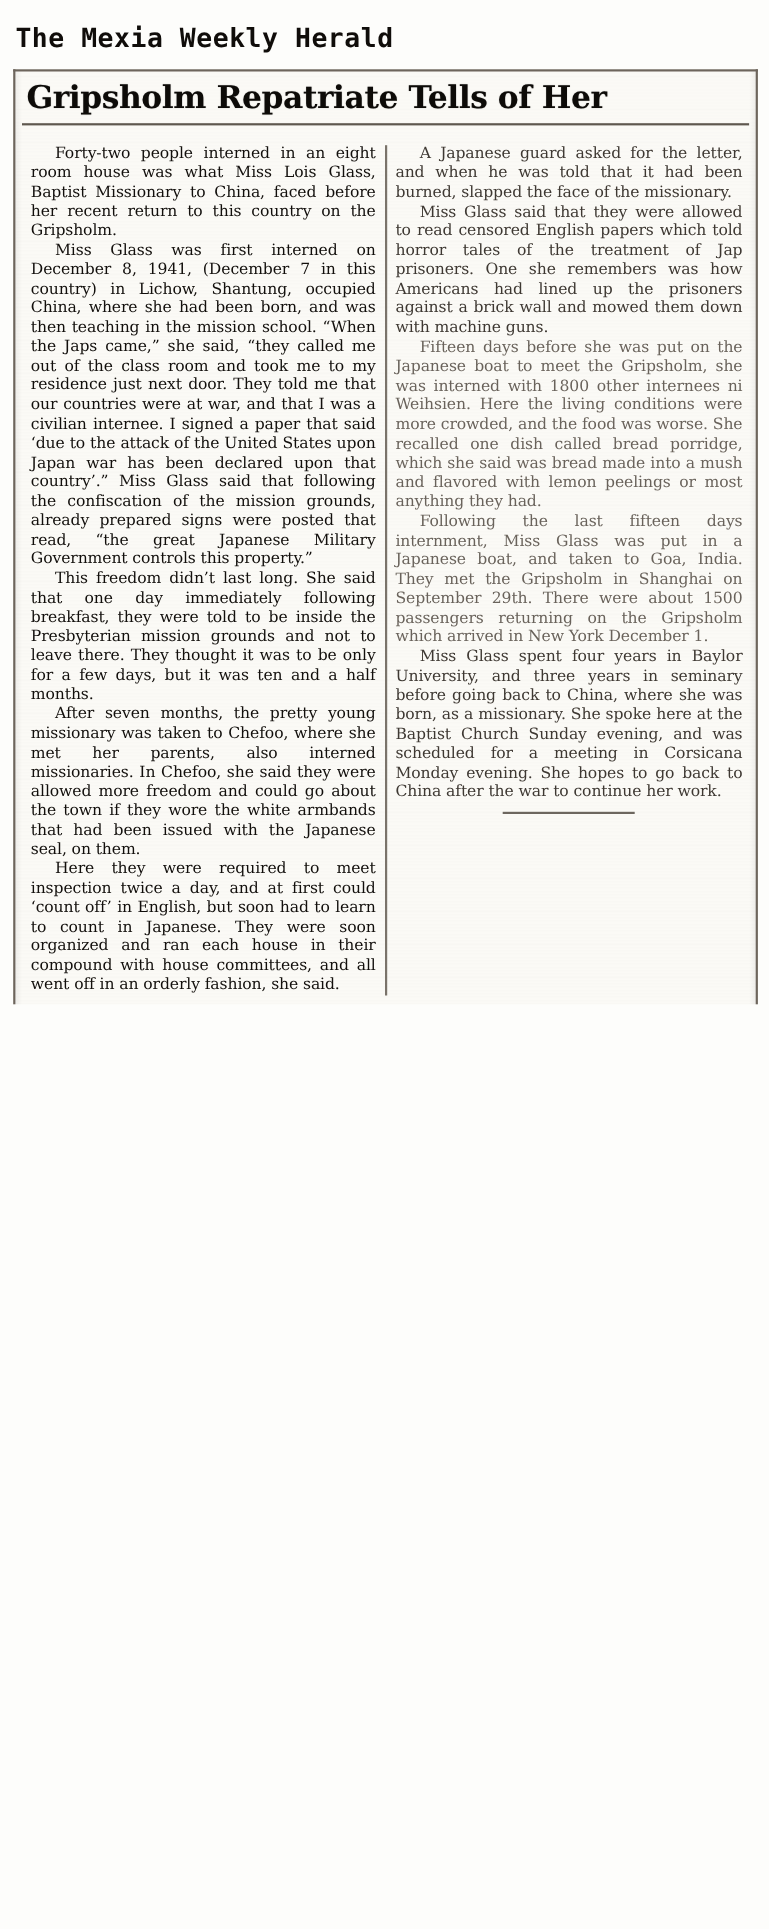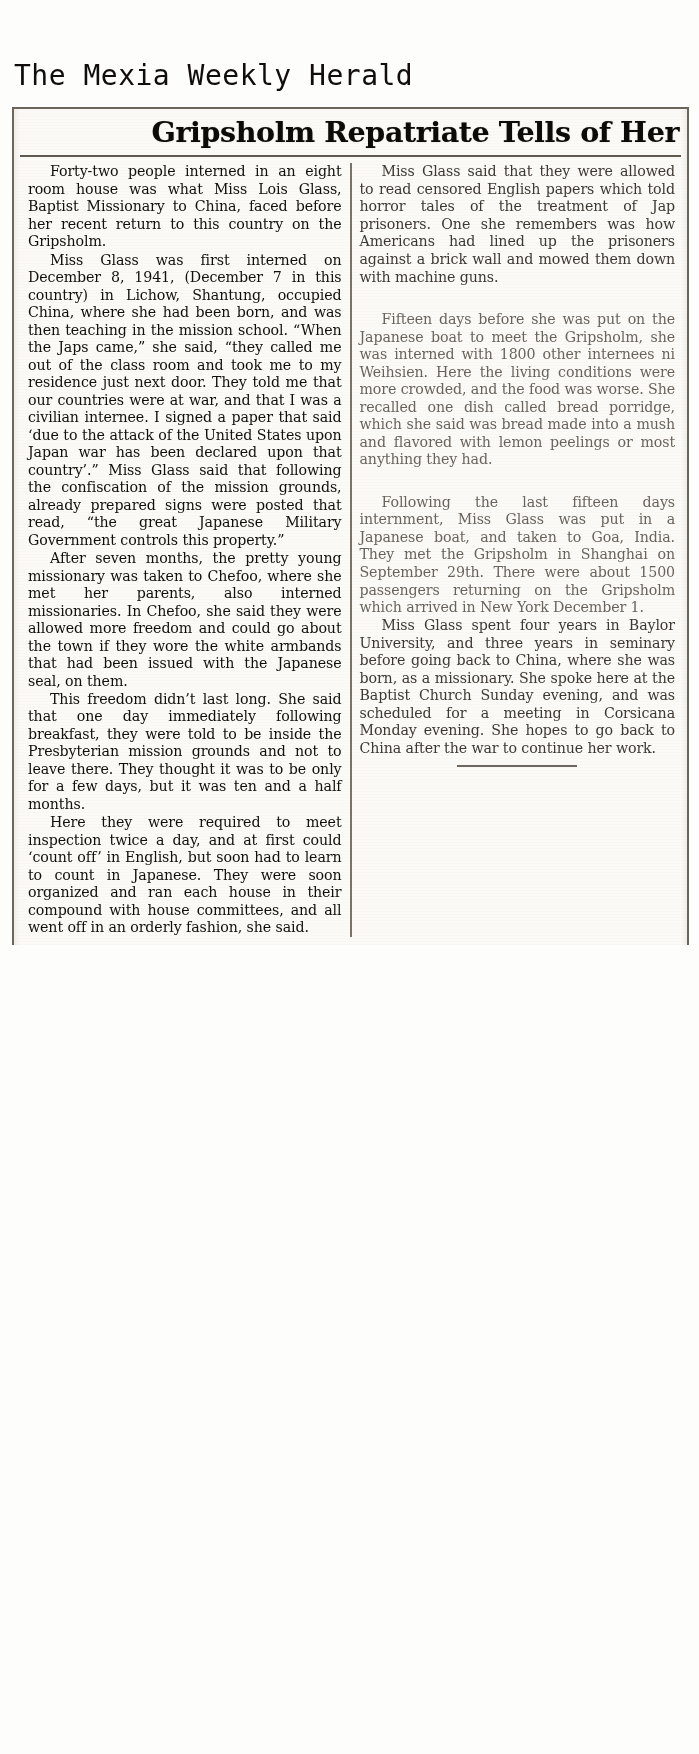--- a/index.html
+++ b/index.html
@@ -20,27 +20,26 @@
     height: 1754px;
     background: #fdfdfb;
     padding: 0;
     box-sizing: border-box;
   }
   .masthead {
     padding: 18px 14px 0 14px;
   }
   .masthead-line {
     font-family: "DejaVu Sans Mono", monospace;
-    font-weight: normal;
-    font-size: 28px;
+    font-weight: bold;
+    font-size: 24px;
     letter-spacing: 0.5px;
     line-height: 1.45;
     color: #100d0a;
     white-space: nowrap;
-    margin-top: 38px;
   }
   .clipping {
     position: relative;
     margin: 10px 10px 0 12px;
     padding: 0;
     border-left: 2px solid #6d655c;
     border-right: 2px solid #6d655c;
     border-top: 2px solid #6d655c;
     box-sizing: border-box;
     background:
@@ -53,31 +52,30 @@
   }
   .headline-line {
     font-family: "DejaVu Serif", serif;
     font-weight: bold;
     font-size: 28.5px;
     line-height: 1.22;
     letter-spacing: -0.4px;
     color: #0d0b08;
     white-space: nowrap;
     text-shadow: 0 0 1px rgba(0,0,0,0.35);
-    text-align: right;
   }
   .rule {
     height: 2px;
     background: #5f584f;
     margin: 4px 6px 0 6px;
   }
   .columns {
     display: flex;
     gap: 0;
-    padding: 6px 4px 8px 6px;
+    padding: 18px 4px 8px 6px;
     justify-content: space-between;
   }
   .col {
     width: 50%;
     box-sizing: border-box;
     padding: 0 8px;
     font-family: "DejaVu Serif", serif;
     font-size: 14.2px;
     line-height: 1.235;
     text-align: justify;
@@ -92,21 +90,20 @@
     text-indent: 22px;
   }
   
   .col.right p {
     color: #302a24;
     opacity: 0.93;
   }
   .col.right p.faint {
     color: #4a423a;
     opacity: 0.82;
-    margin-top: 25px;
   }
   .endmark-rule {
     width: 120px;
     height: 2px;
     background: #4a423a;
     margin: 8px auto 0 auto;
     opacity: 0.8;
   }
   .edge-noise {
     position: absolute;
@@ -136,25 +133,26 @@
 
     <div class="headline">
       <div class="headline-line">Gripsholm Repatriate Tells of Her</div>
     </div>
     <div class="rule"></div>
 
     <div class="columns">
       <div class="col left">
         <p>Forty-two people interned in an eight room house was what Miss Lois Glass, Baptist Missionary to China, faced before her recent return to this country on the Gripsholm.</p>
         <p>Miss Glass was first interned on December 8, 1941, (December 7 in this country) in Lichow, Shantung, occupied China, where she had been born, and was then teaching in the mission school. “When the Japs came,” she said, “they called me out of the class room and took me to my residence just next door. They told me that our countries were at war, and that I was a civilian internee. I signed a paper that said ‘due to the attack of the United States upon Japan war has been declared upon that country’.” Miss Glass said that following the confiscation of the mission grounds, already prepared signs were posted that read, “the great Japanese Military Government controls this property.”</p>
+        <p>This freedom didn’t last long. She said that one day immediately following breakfast, they were told to be inside the Presbyterian mission grounds and not to leave there. They thought it was to be only for a few days, but it was ten and a half months.</p>
         <p>After seven months, the pretty young missionary was taken to Chefoo, where she met her parents, also interned missionaries. In Chefoo, she said they were allowed more freedom and could go about the town if they wore the white armbands that had been issued with the Japanese seal, on them.</p>
-        <p>This freedom didn’t last long. She said that one day immediately following breakfast, they were told to be inside the Presbyterian mission grounds and not to leave there. They thought it was to be only for a few days, but it was ten and a half months.</p>
         <p>Here they were required to meet inspection twice a day, and at first could ‘count off’ in English, but soon had to learn to count in Japanese. They were soon organized and ran each house in their compound with house committees, and all went off in an orderly fashion, she said.</p>
       </div>
       <div class="col right">
+        <p>A Japanese guard asked for the letter, and when he was told that it had been burned, slapped the face of the missionary.</p>
         <p>Miss Glass said that they were allowed to read censored English papers which told horror tales of the treatment of Jap prisoners. One she remembers was how Americans had lined up the prisoners against a brick wall and mowed them down with machine guns.</p>
         <p class="faint">Fifteen days before she was put on the Japanese boat to meet the Gripsholm, she was interned with 1800 other internees ni Weihsien. Here the living conditions were more crowded, and the food was worse. She recalled one dish called bread porridge, which she said was bread made into a mush and flavored with lemon peelings or most anything they had.</p>
         <p class="faint">Following the last fifteen days internment, Miss Glass was put in a Japanese boat, and taken to Goa, India. They met the Gripsholm in Shanghai on September 29th. There were about 1500 passengers returning on the Gripsholm which arrived in New York December 1.</p>
         <p>Miss Glass spent four years in Baylor University, and three years in seminary before going back to China, where she was born, as a missionary. She spoke here at the Baptist Church Sunday evening, and was scheduled for a meeting in Corsicana Monday evening. She hopes to go back to China after the war to continue her work.</p>
         <div class="endmark-rule"></div>
       </div>
     </div>
   </div>
 
 </div>

